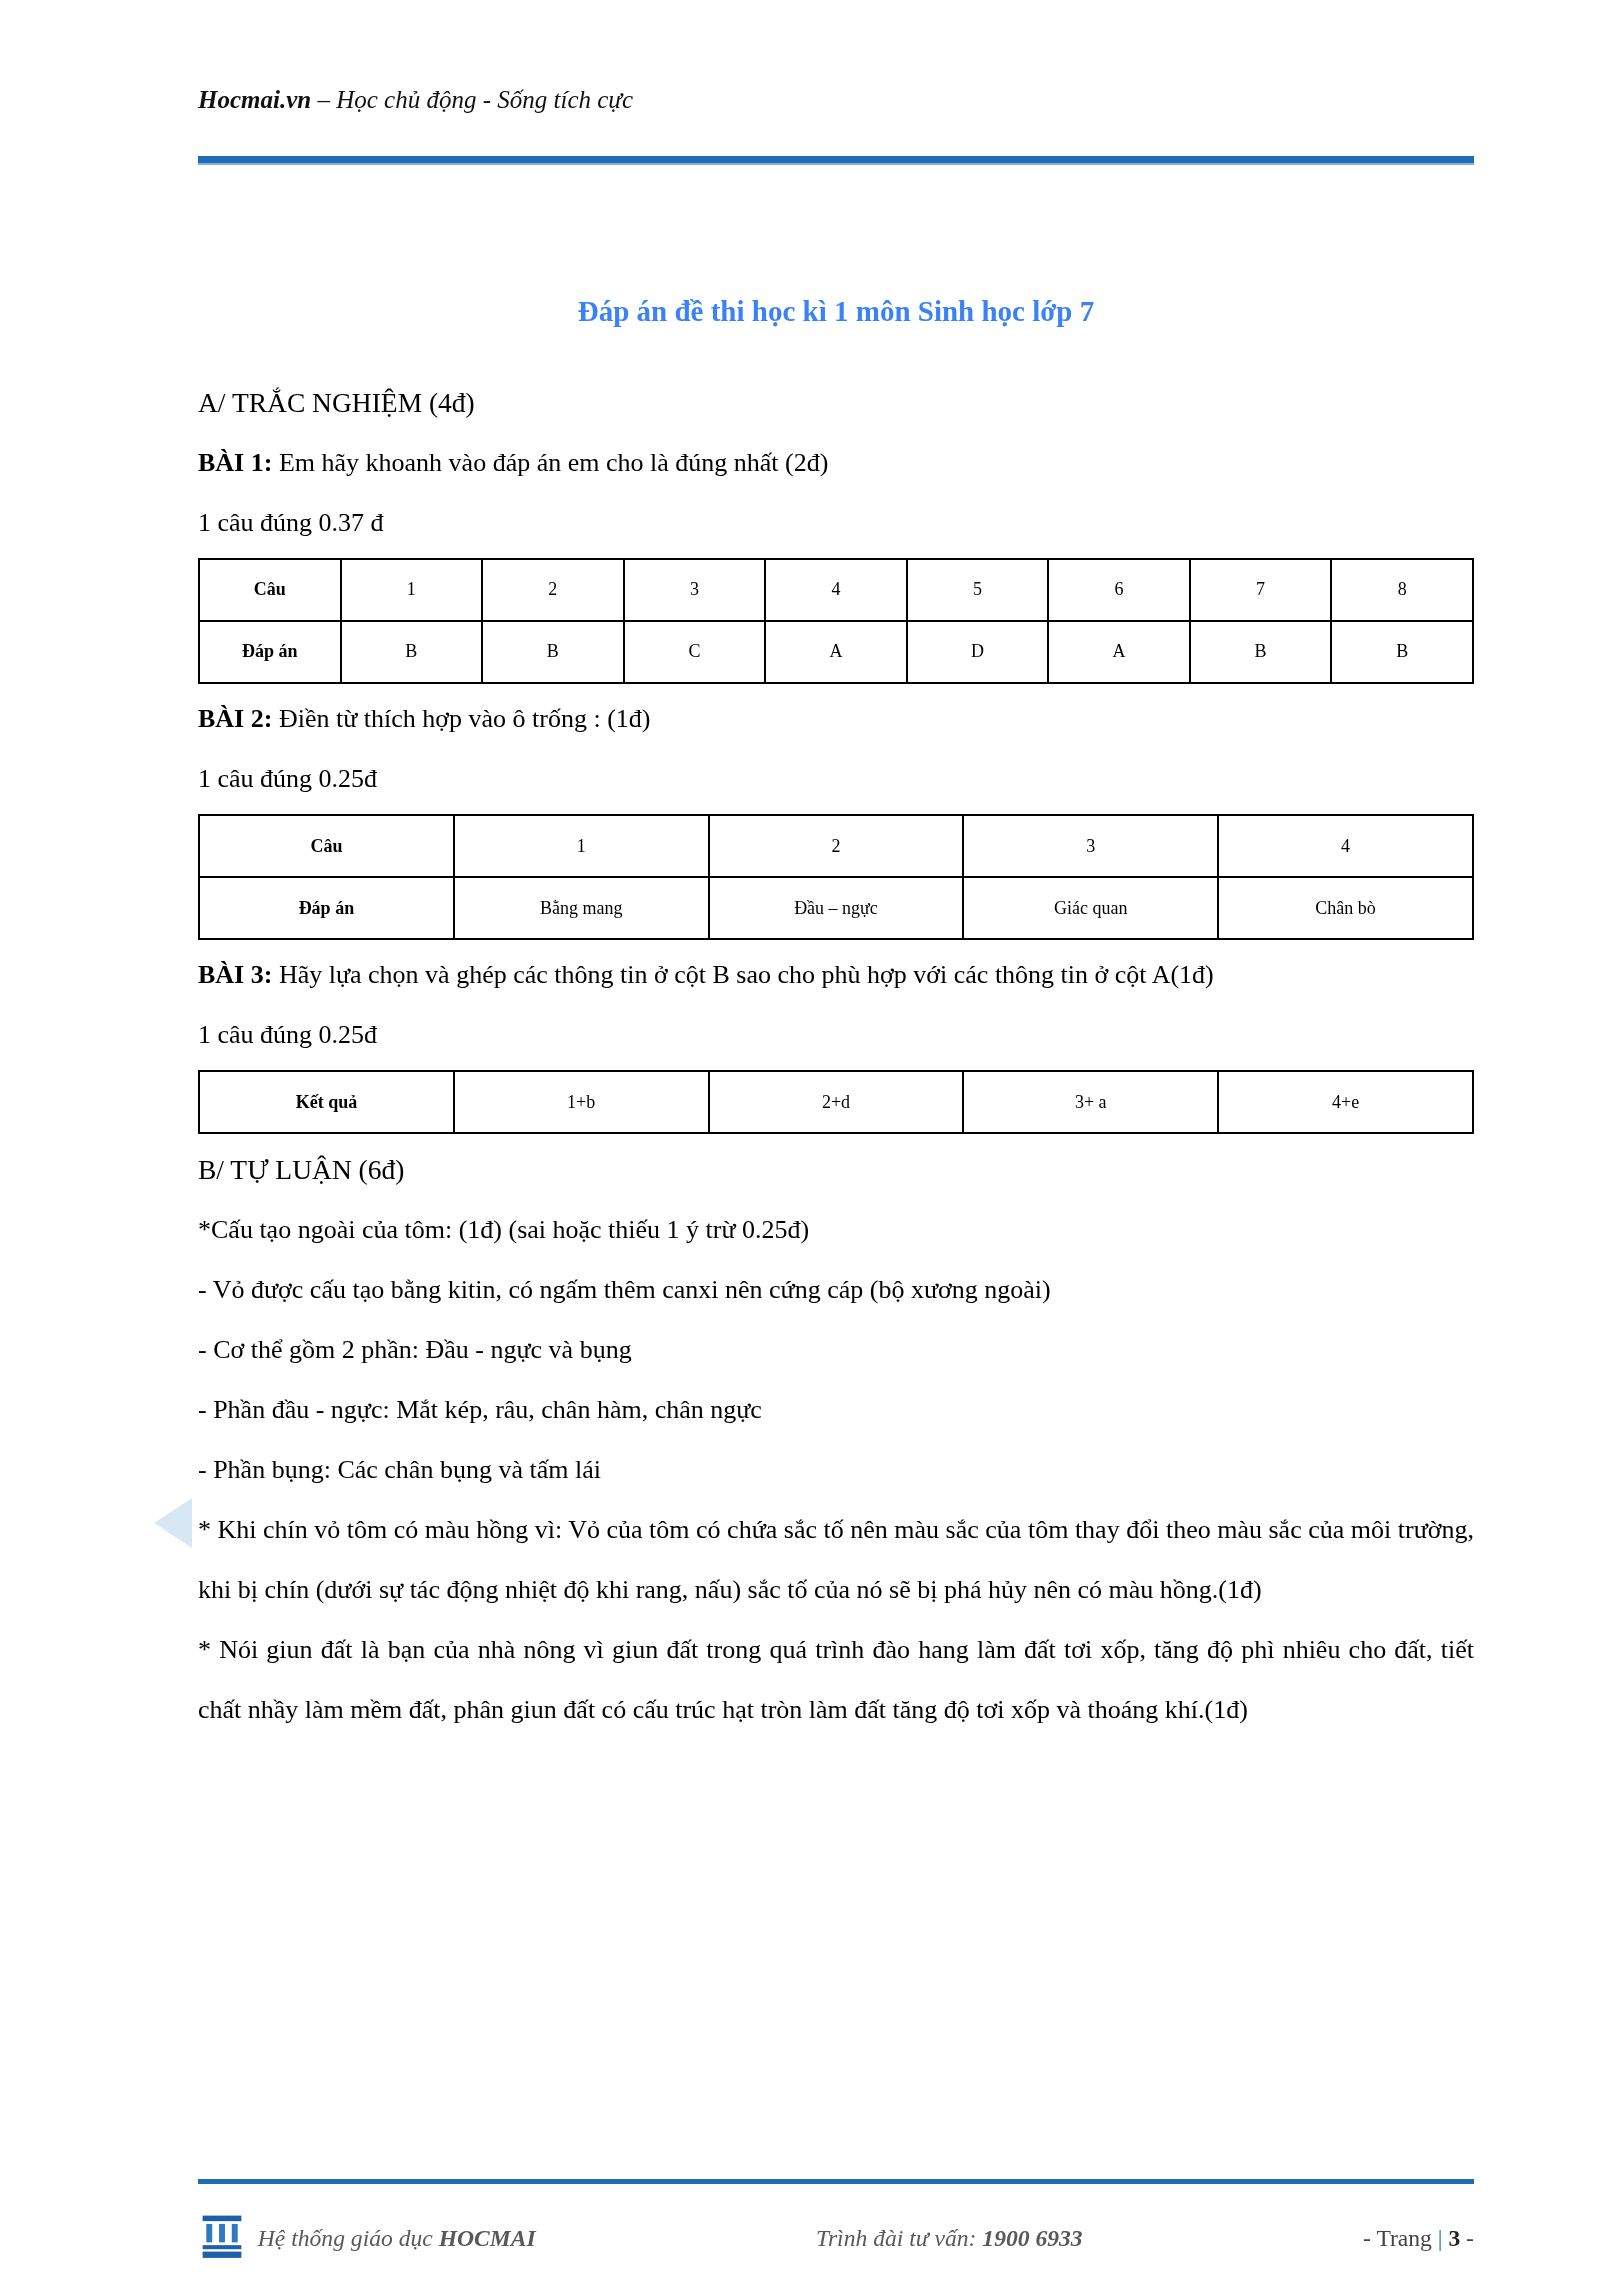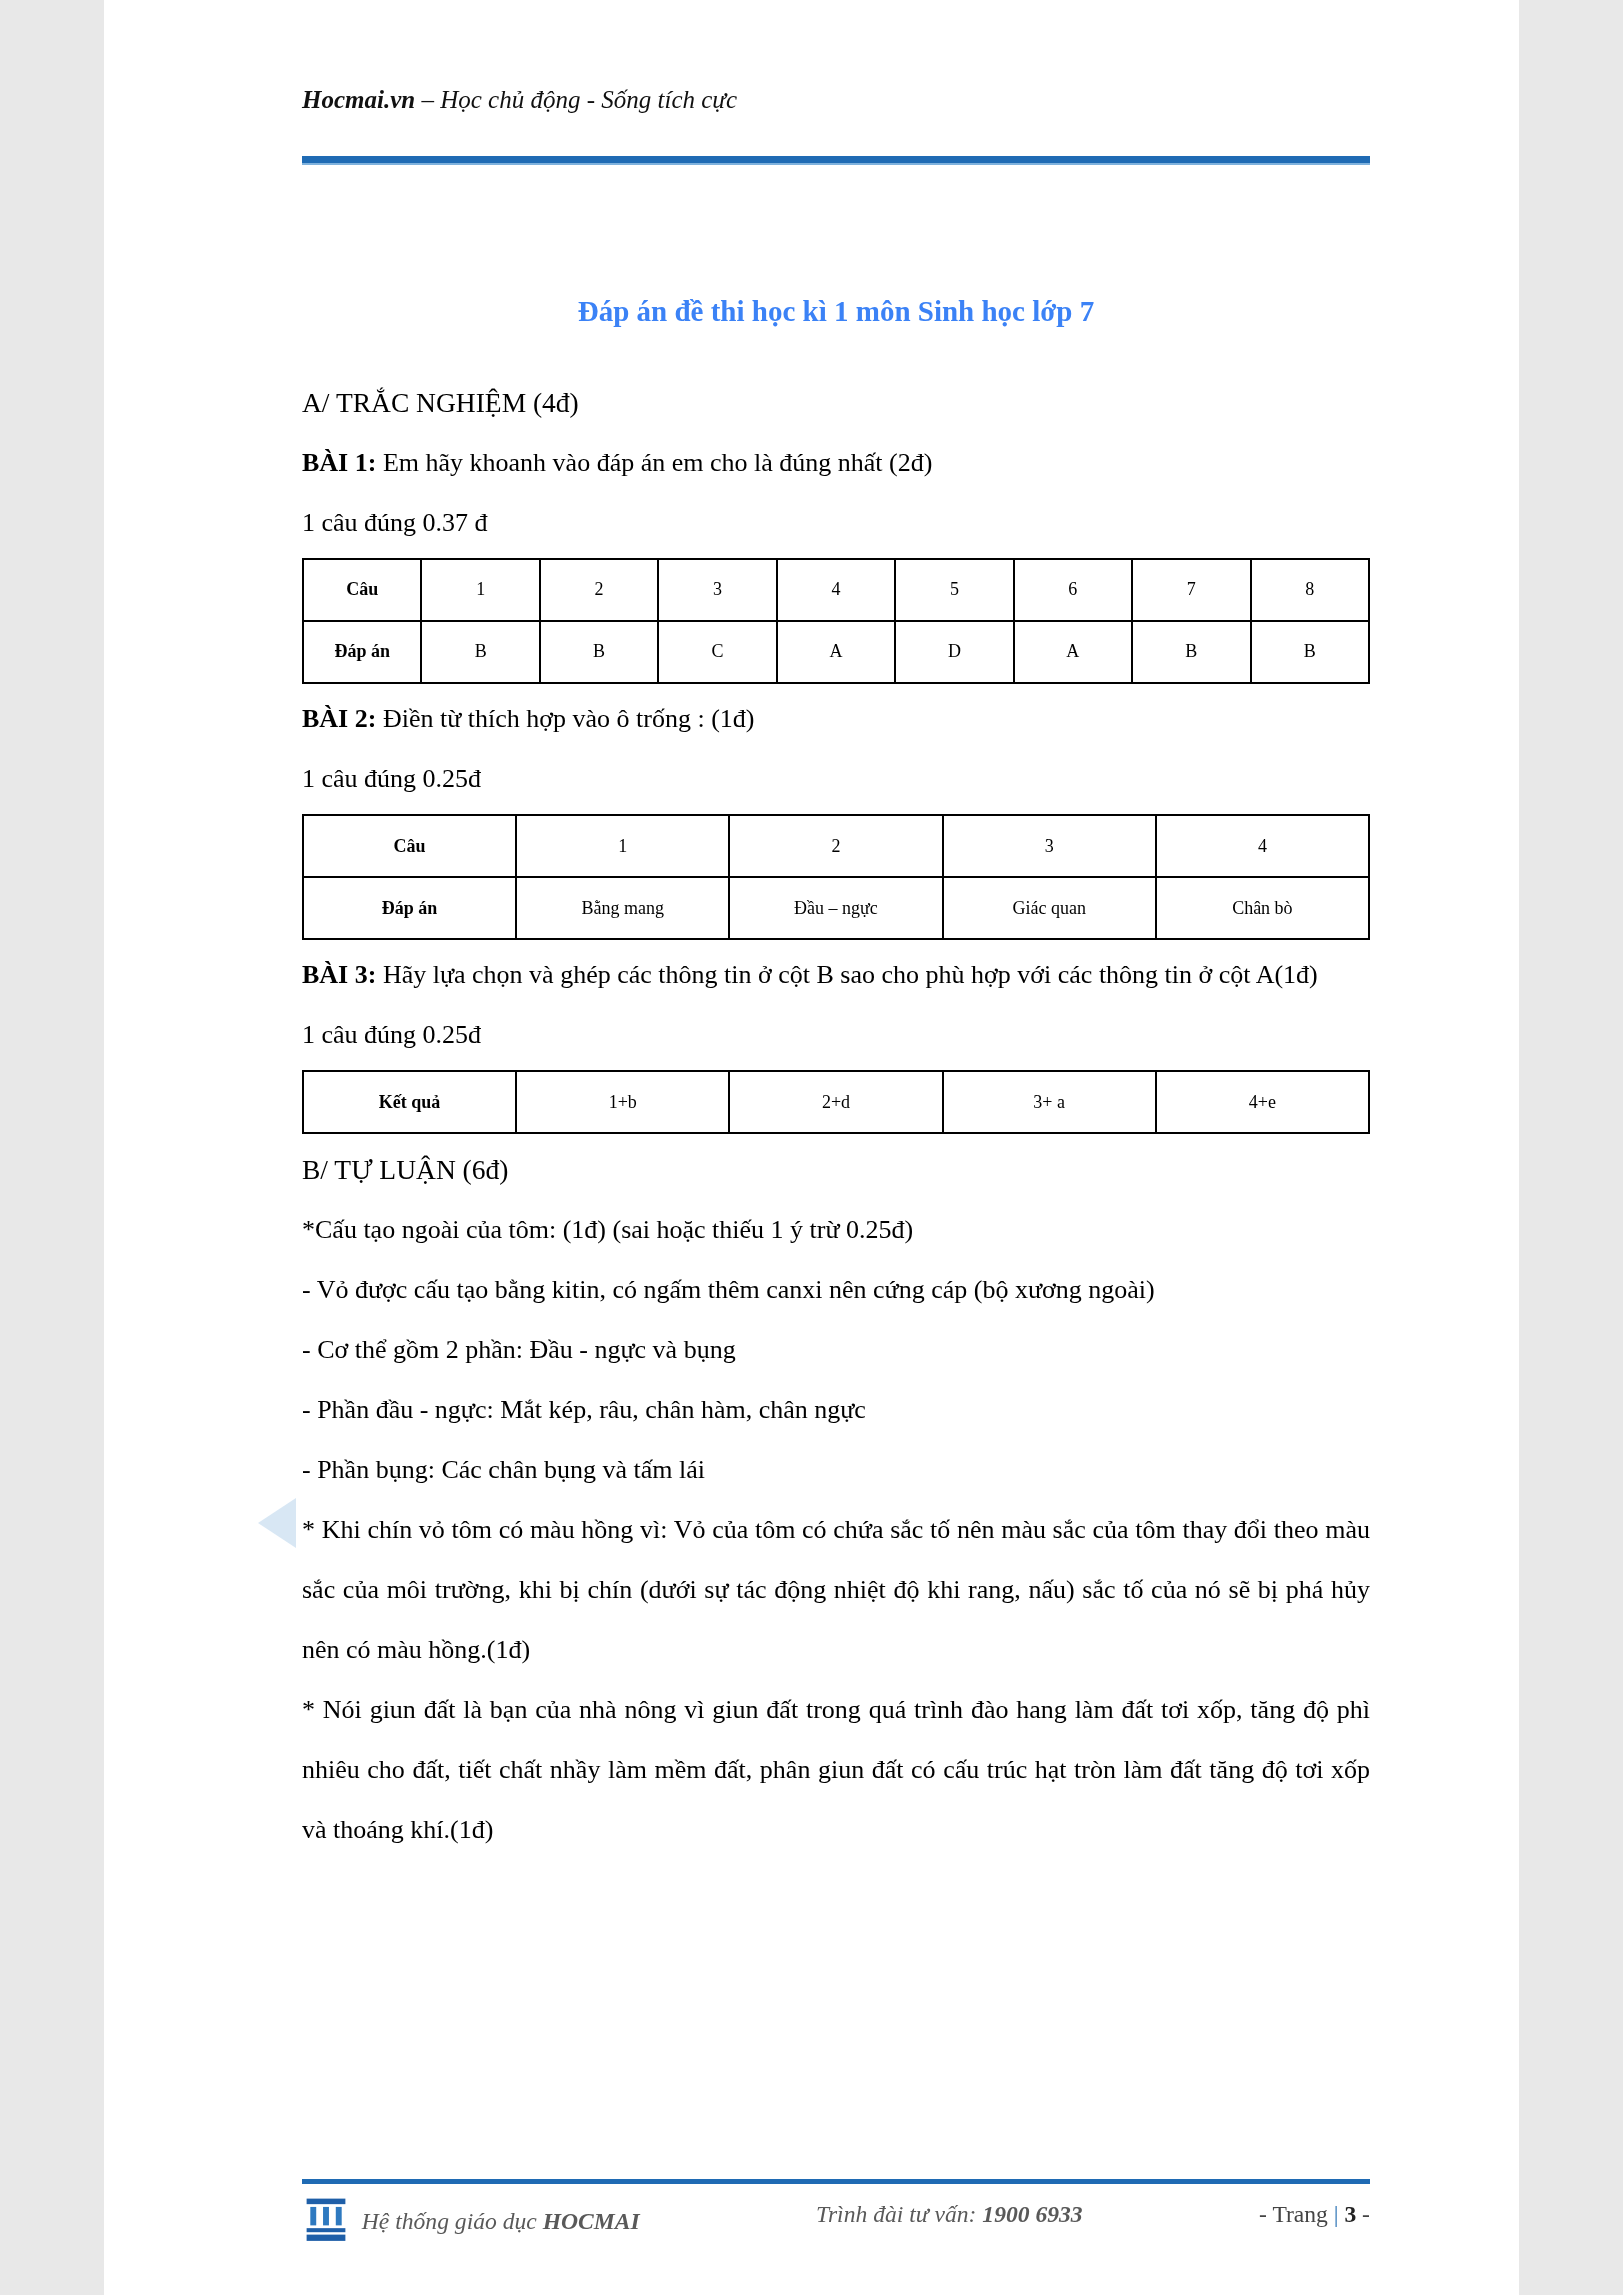--- a/index.html
+++ b/index.html
@@ -1,19 +1,19 @@
 <!DOCTYPE html>
 <html style="font-size:10.5px"><head>
 <meta charset="utf-8">
 <style>
   * { box-sizing: border-box; }
   html, body { margin: 0; padding: 0; background: #e8e8e8; }
   .page {
     position: relative;
-    width: 1415px;
+    width: 1623px;
     height: 2295px;
     margin: 0 auto;
     background: #ffffff;
     font-family: "Liberation Serif", "DejaVu Serif", serif;
     color: #000000;
     overflow: hidden;
   }
   .content {
     padding: 85px 149px 0 198px;
   }
@@ -87,23 +87,23 @@
     position: absolute;
     left: 198px;
     right: 149px;
     top: 2179px;
   }
   .footer-rule {
     height: 4.6px;
     background: #1f6bb4;
   }
   .footer-row {
-    margin-top: 17px;
+    margin-top: 34px;
     display: flex;
-    align-items: flex-start;
+    align-items: center;
     justify-content: space-between;
     font-size: 23.6px;
     color: #595959;
     font-style: italic;
   }
   .footer-left { display: flex; align-items: center; gap: 11.8px; }
   .footer .strong { font-weight: bold; }
   .page-num {
     font-style: normal;
     color: #444444;

